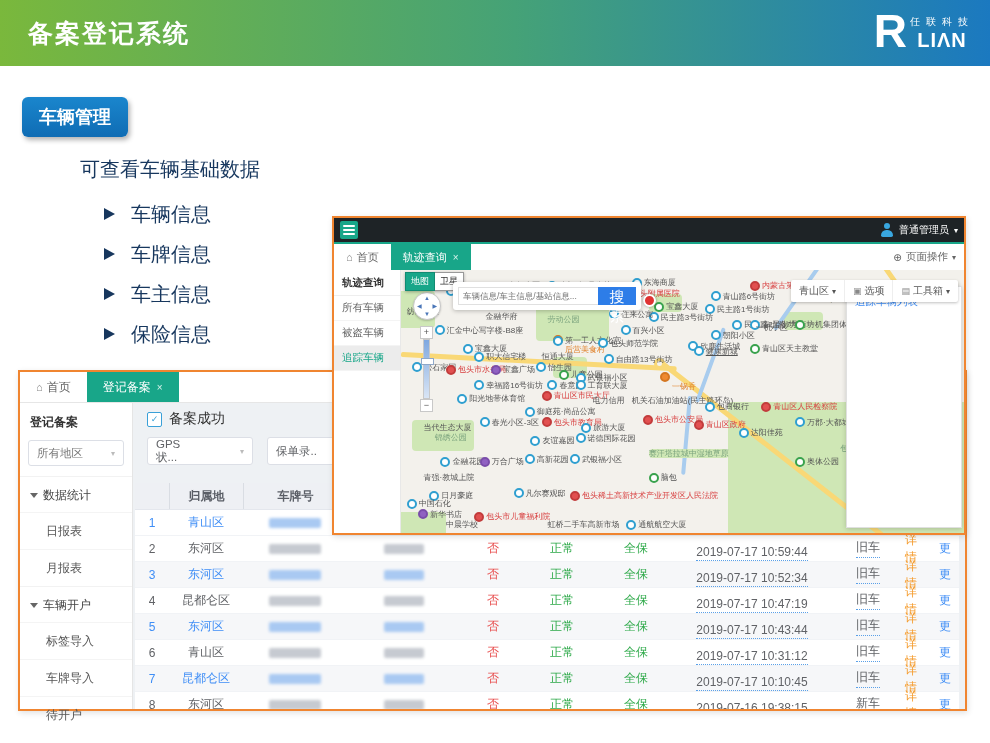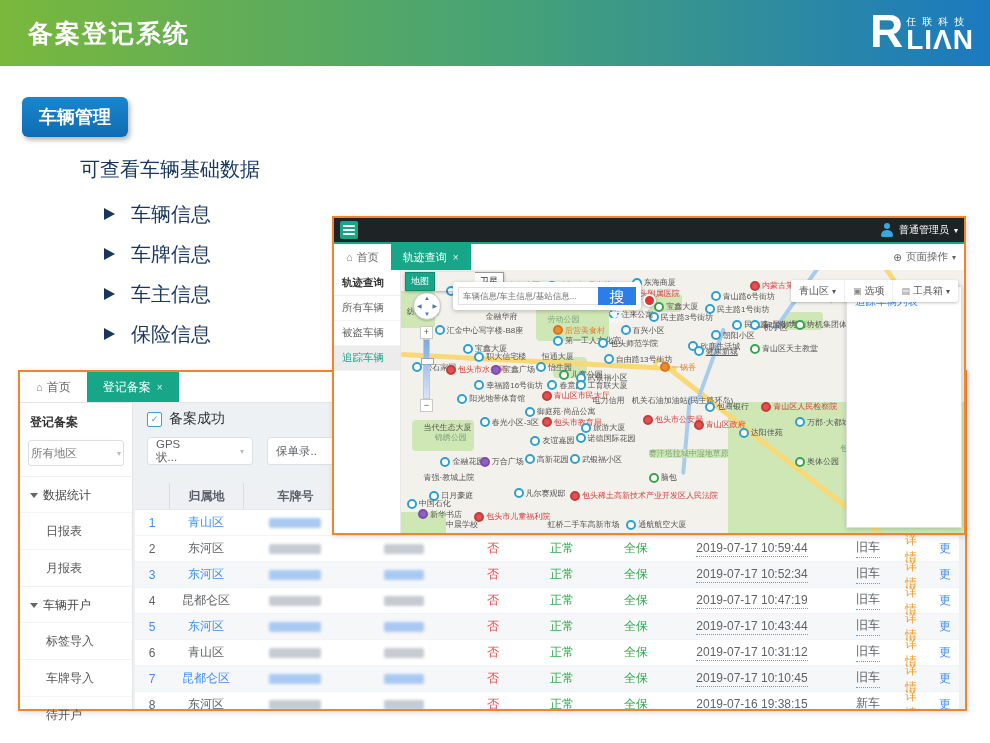--- a/index.html
+++ b/index.html
@@ -6,21 +6,21 @@
   body{width:990px;height:743px;position:relative;background:#fff;overflow:hidden;
        font-family:"Liberation Sans","DejaVu Sans",sans-serif;color:#333;}
   
   .slide-header{position:absolute;left:0;top:0;width:990px;height:66px;
     background:linear-gradient(90deg,#7ab83c 0%,#45a277 52%,#1b79c0 100%);}
   .slide-title{position:absolute;left:28px;top:17px;font-size:25px;font-weight:bold;color:#fff;letter-spacing:2px;}
   .logo{position:absolute;right:16px;top:9px;display:flex;align-items:flex-start;color:#fff;}
   .logo .r{font-size:46px;font-weight:bold;line-height:44px;}
   .logo .col{display:flex;flex-direction:column;margin-left:3px;margin-top:6px;}
   .logo .company{font-size:10px;letter-spacing:6px;white-space:nowrap;}
-  .logo .lian{font-size:28px;font-weight:bold;letter-spacing:1px;line-height:22px;text-align:center;}
+  .logo .lian{font-size:20px;font-weight:bold;letter-spacing:1px;line-height:22px;text-align:center;}
   
   .badge{position:absolute;left:22px;top:97px;background:linear-gradient(180deg,#1a86cd,#0f6cb4);
     color:#fff;font-size:18px;font-weight:bold;padding:8px 17px;border-radius:6px;
     box-shadow:2px 3px 5px rgba(0,0,0,.3);}
   .lead{position:absolute;left:80px;top:156px;font-size:20px;color:#17375e;}
   .bullets{position:absolute;left:104px;top:194px;}
   .bullet{display:flex;align-items:center;height:40px;font-size:20px;color:#17375e;}
   .bullet .arrow{width:0;height:0;border-left:11px solid #17375e;border-top:6px solid transparent;
     border-bottom:6px solid transparent;margin-right:16px;}
   
@@ -52,28 +52,28 @@
   .park{position:absolute;background:#cfe7b5;border-radius:4px;}
   .road{position:absolute;height:5px;background:#f9d876;border-radius:2px;transform-origin:left center;}
   .river{position:absolute;width:4px;background:#a8ccee;border-radius:2px;transform-origin:top center;}
   .roundabout{position:absolute;width:11px;height:11px;border:3px solid #f9d876;border-radius:50%;background:#f3f1ec;box-sizing:border-box;}
   .maplabel{position:absolute;display:flex;align-items:center;gap:2px;font-size:8px;color:#555;white-space:nowrap;line-height:9px;}
   .maplabel i{width:6px;height:6px;border-radius:50%;background:#fff;border:2px solid #2f9fd0;box-sizing:content-box;flex-shrink:0;display:block;}
   .maplabel.red i{background:#e25050;border-color:#c23c3c;}
   .maplabel.red em{color:#d84040;}
   .maplabel.green i{background:#fff;border-color:#39a24d;}
   .maplabel.orange i{background:#ef8a31;border-color:#d57722;}
-  .maplabel.orange em{color:#e0802a;}
+  .maplabel.orange em{color:#e0802a;margin-top:20px;}
   .maplabel.purple i{background:#9061c2;border-color:#7a4daa;}
   .maplabel.park em{color:#7ba37e;}
   .maplabel.road em{color:#9a9a9a;}
   .maplabel em{font-style:normal;}
   .reddot{position:absolute;width:9px;height:9px;border-radius:50%;background:#e03333;border:2px solid #fff;box-shadow:0 0 3px rgba(0,0,0,.4);}
   
-  .layer-toggle{position:absolute;left:4px;top:2px;display:flex;font-size:9px;box-shadow:0 1px 3px rgba(0,0,0,.3);z-index:8;gap:40px;}
+  .layer-toggle{position:absolute;left:4px;top:2px;display:flex;font-size:9px;box-shadow:0 1px 3px rgba(0,0,0,.3);z-index:8;}
   .layer-toggle .lt{padding:2px 5px;border:1px solid #999;}
   .layer-toggle .lt.on{background:#18a689;color:#fff;border-color:#128a72;}
   .layer-toggle .lt.off{background:#fff;color:#333;border-left:none;}
   .compass{position:absolute;left:12px;top:22px;width:26px;height:26px;border-radius:50%;background:#fff;border:1px solid #c8c8c8;box-shadow:0 1px 2px rgba(0,0,0,.2);z-index:7;}
   .compass span{position:absolute;font-size:6px;color:#4a76b8;line-height:6px;}
   .compass .n{left:10px;top:2px;} .compass .s{left:10px;bottom:2px;} .compass .w{left:3px;top:10px;} .compass .e{right:3px;top:10px;}
   .zoomslider{position:absolute;left:19px;top:56px;width:13px;z-index:7;font-size:9px;color:#555;text-align:center;}
   .zoomslider .zbtn{background:#fff;border:1px solid #c8c8c8;height:11px;line-height:10px;}
   .zoomslider .ztrack{height:58px;border:1px solid #c8c8c8;background:linear-gradient(180deg,#7fa8e0,#d9e5f5);margin:0 3px;position:relative;}
   .zoomslider .zhandle{position:absolute;left:-3px;top:18px;width:11px;height:5px;background:#fff;border:1px solid #8fa8c8;}
@@ -86,41 +86,41 @@
   .disttools .ic{font-size:9px;color:#888;}
   .tracklist{position:absolute;right:2px;top:16px;width:114px;height:240px;background:#fff;border:1px solid #e0e0e0;box-shadow:0 1px 5px rgba(0,0,0,.18);z-index:6;}
   .tracklist .tl-title{padding:8px 8px;font-size:10.5px;color:#3f8ef6;}
   
   #tablePanel{left:18px;top:370px;width:945px;height:337px;z-index:2;}
   .t-tabs{height:30px;}
   .t-tabs .tab{font-size:12px;padding:0 16px;}
   .t-body{position:absolute;left:0;top:31px;right:0;bottom:0;display:flex;}
   .t-side{width:112px;border-right:1px solid #e5e5e5;background:#fff;flex-shrink:0;font-size:12px;}
   .t-side .sid-title{font-weight:bold;color:#333;padding:11px 10px 9px;}
-  .region-select{margin:0 8px 10px;border:1px solid #dcdfe6;border-radius:3px;height:24px;display:flex;align-items:center;justify-content:space-between;padding:0 2px;color:#777;font-size:11.5px;cursor:pointer;}
+  .region-select{margin:0 8px 10px;border:1px solid #dcdfe6;border-radius:3px;height:24px;display:flex;align-items:center;justify-content:space-between;padding:0 8px;color:#777;font-size:11.5px;cursor:pointer;}
   .region-select .caret{color:#bbb;}
   .grp{padding:10px 10px 8px;color:#444;border-top:1px solid #f2f2f2;display:flex;align-items:center;gap:5px;cursor:pointer;}
   .grp .tri{width:0;height:0;border-top:5px solid #666;border-left:4px solid transparent;border-right:4px solid transparent;}
   .sub{padding:10px 10px 9px 26px;color:#555;border-top:1px solid #f4f4f4;cursor:pointer;}
   .t-main{flex:1;background:#eef1f4;position:relative;overflow:hidden;}
   .headrow{height:32px;display:flex;align-items:center;padding-left:14px;gap:7px;}
   .check-ic{width:13px;height:13px;border:1px solid #3aa0d8;border-radius:2px;color:#3aa0d8;font-size:9px;line-height:12px;text-align:center;background:#fff;}
   .headrow .h-text{font-size:14px;color:#333;}
   .filters{display:flex;gap:14px;padding-left:14px;margin-top:2px;}
   .fsel{width:88px;height:26px;background:#fff;border:1px solid #dcdfe6;border-radius:3px;display:flex;align-items:center;justify-content:space-between;padding:0 8px;font-size:11.5px;color:#606266;cursor:pointer;gap:40px;}
   .fsel .caret{color:#bbb;}
   .datatable{position:absolute;left:2px;right:6px;top:80px;bottom:0;background:#fff;overflow:hidden;}
   .thead{display:flex;height:26px;align-items:center;background:#eef0f4;border-bottom:1px solid #e4e7ed;font-size:12px;font-weight:bold;color:#5a5e66;}
   .thead .cell{border-left:1px solid #d9dde3;}
   .thead .cell:first-child{border-left:none;}
   .trow{display:flex;height:25px;align-items:center;font-size:12px;color:#606266;border-bottom:1px solid #f1f3f6;}
   .trow.shade{background:#f6f7f9;}
   .cell{display:flex;align-items:center;justify-content:center;box-sizing:border-box;height:100%;}
   .c-no{width:34px;} .c-region{width:74px;} .c-plate{width:104px;} .c-name{width:114px;}
-  .c-gps{width:64px;} .c-status{width:74px;} .c-ins{width:74px;} .c-time{width:158px;}
+  .c-gps{width:64px;} .c-status{width:74px;} .c-ins{width:74px;} .c-time{width:158px;align-items:flex-end;}
   .c-type{width:74px;} .c-act{width:46px;gap:18px;}
   .trow .c-gps{color:#e84c4c;}
   .trow .c-status,.trow .c-ins{color:#2faa4a;}
   .trow .time-v{border-bottom:1px dotted #5aa0e8;padding-bottom:1px;}
   .trow .type-v{border-bottom:1px dotted #5aa0e8;padding-bottom:1px;}
   .trow .detail{color:#f59b2b;cursor:pointer;}
   .trow .more{color:#3f8ef6;cursor:pointer;white-space:nowrap;}
   .mask{display:inline-block;height:10px;border-radius:2px;background:#c6cad1;filter:blur(1.5px);}
   .c-plate .mask{width:52px;} .c-name .mask{width:40px;}
   .trow.link .no-v,.trow.link .region-v{color:#3f8ef6;}

